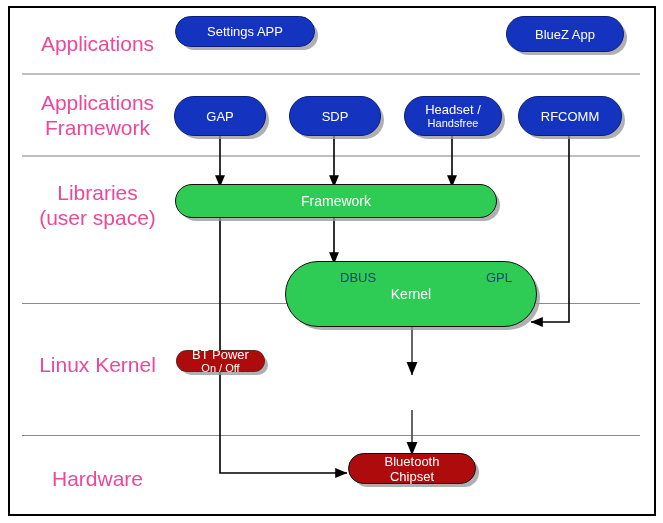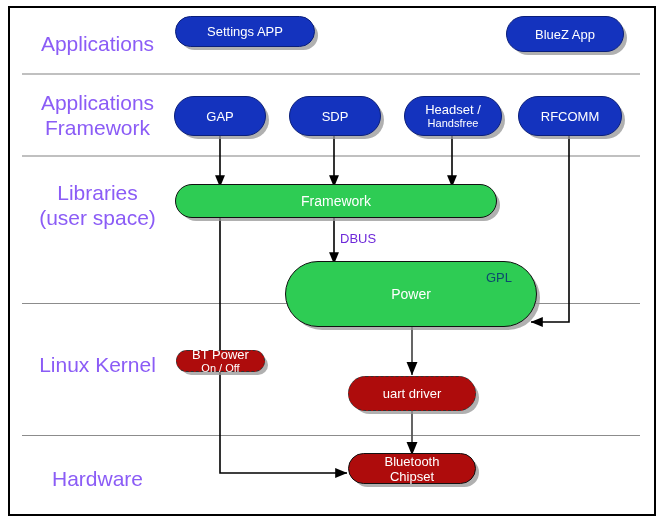--- a/index.html
+++ b/index.html
@@ -29,21 +29,21 @@
   .divider{
     position:absolute;
     height:0;
     border-top:2px solid #c0c0c0;
   }
   .divider.thin{border-top:1px solid #8c8c8c;}
 
   
   .layer-label{
     position:absolute;
-    color:#8b5cf6;
+    color:#ec4899;
     font-size:21px;
     line-height:25px;
     text-align:center;
     width:175px;
     left:10px;
     white-space:pre-line;
   }
 
   
   .node{
@@ -75,25 +75,26 @@
     position:absolute;
     right:24px;top:8px;
     color:#0c4a6e;
     font-size:13px;
     line-height:15px;
   }
 
   
   .edge-label{
     position:absolute;
-    color:#6d28d9;
+    color:#0c4a6e;
     font-size:13px;
     line-height:15px;
     background:transparent;
     z-index:4;
+    margin-top:39px;
   }
 </style>
 </head>
 <body>
 
 <div id="diagram">
 
   <div id="frame"></div>
 
   <div class="divider" style="left:22px;top:73px;width:618px;"></div>
@@ -157,32 +158,29 @@
   <div class="node n-blue" style="left:518px;top:96px;width:104px;height:40px;text-align:right;">
     <span class="t1">RFCOMM</span>
   </div>
 
   <div class="node n-green big" style="left:175px;top:184px;width:322px;height:34px;">
     <span class="t1">Framework</span>
   </div>
 
   <div class="node n-green big" style="left:285px;top:261px;width:252px;height:66px;">
     <span class="corner-tag">GPL</span>
-    <span class="t1">Power</span>
+    <span class="t1">Kernel</span>
   </div>
 
   <div class="edge-label" style="left:340px;top:231px;">DBUS</div>
 
   <div class="node n-red dashed" style="left:176px;top:350px;width:89px;height:22px;">
     <span class="t1">BT Power</span>
     <span class="t2">On / Off</span>
   </div>
 
-  <div class="node n-red dashed" style="left:348px;top:376px;width:128px;height:35px;">
-    <span class="t1">uart driver</span>
-  </div>
 
   <div class="node n-red" style="left:348px;top:453px;width:128px;height:31px;">
     <span class="t1">Bluetooth</span>
     <span class="t1">Chipset</span>
   </div>
 
 </div>
 
 </body></html>

